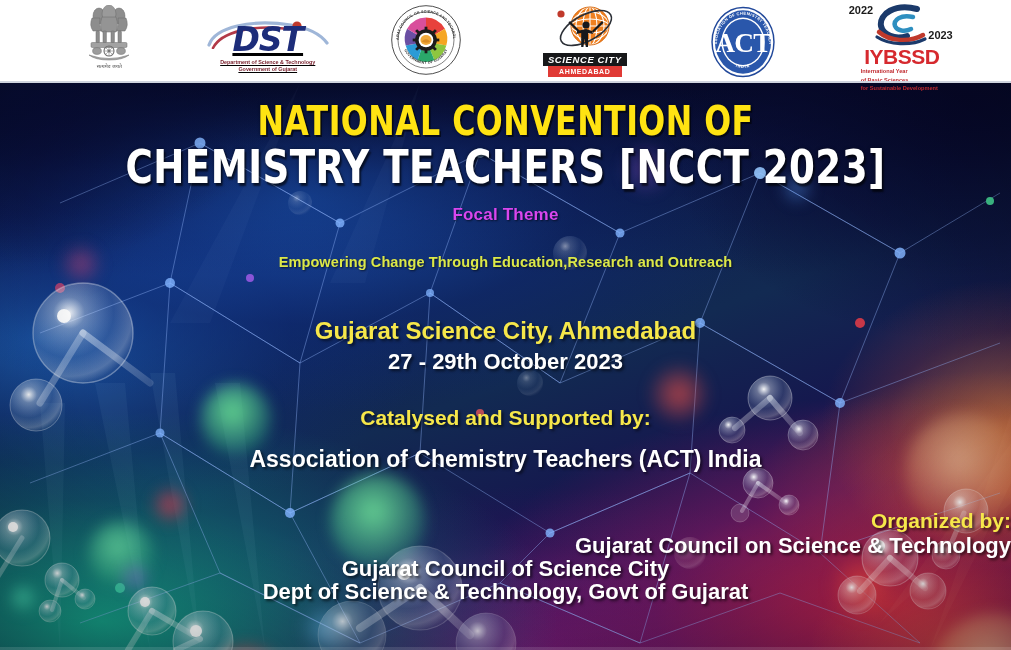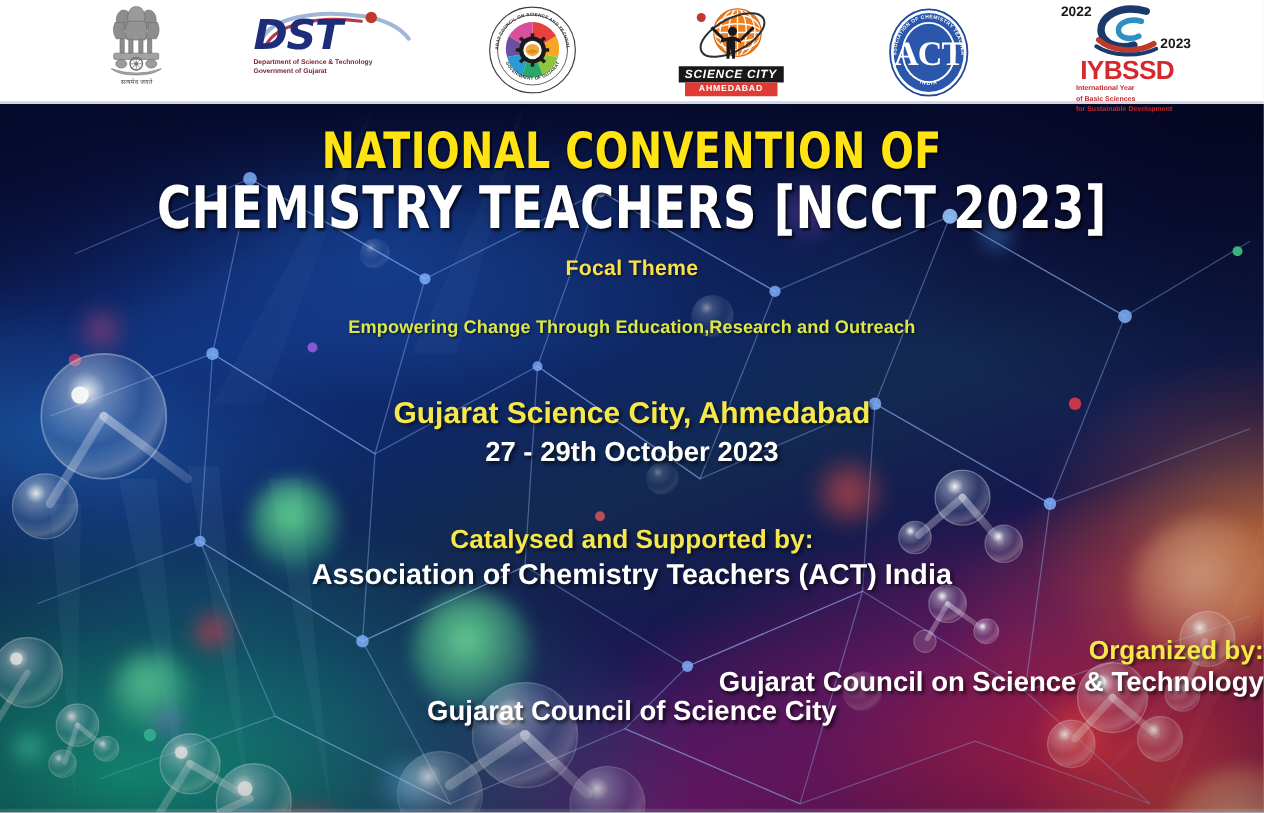--- a/index.html
+++ b/index.html
@@ -56,21 +56,21 @@
     position: absolute; left: 50%; transform: translateX(-50%);
     top: 0;
   }
   .emblem-cap {
     font-size: 5px; color: #4a4a4a; text-align: center;
     position: absolute; bottom: -2px; left: 0; width: 100%;
     letter-spacing: .1px;
   }
 
   
-  .dst-wrap { margin-top: 9px; position: relative; width: 130px;}
+  .dst-wrap { margin-top: 21px; text-align: center; position: relative; width: 130px; text-decoration: underline;}
   .dst-word {
     position: relative;
     font-family: "DejaVu Sans", sans-serif;
     font-weight: bold;
     font-style: italic;
     font-size: 33px;
     line-height: 33px;
     color: #1d2d7a;
     letter-spacing: -1px;
   }
@@ -194,21 +194,21 @@
   }
   .title2 {
     top: 58px;
     font-size: 47px; line-height: 52px;
     color: #ffffff;
     text-shadow: 2px 3px 2px rgba(0,0,0,.6), 0 0 4px rgba(0,0,0,.45);
   }
 
   .focal-label {
     top: 122px;
-    font-size: 17px; font-weight: bold; color: #fde047;
+    font-size: 17px; font-weight: bold; color: #d946ef;
     letter-spacing: .2px;
     text-shadow: 1px 1px 2px rgba(0,0,0,.6);
   }
   .focal-theme {
     top: 143px;
     font-size: 26px; font-weight: bold; color: #FAE838;
     letter-spacing: .1px;
     text-shadow: 2px 2px 3px rgba(0,0,0,.65);
   }
   .focal-sub {
@@ -223,21 +223,21 @@
     font-size: 24px; font-weight: bold; color: #F6E74A;
     text-shadow: 2px 2px 3px rgba(0,0,0,.6);
   }
   .dates {
     top: 266px;
     font-size: 22px; font-weight: bold; color: #ffffff;
     text-shadow: 2px 2px 3px rgba(0,0,0,.6);
   }
 
   .support-label {
-    top: 337px;
+    top: 323px;
     font-size: 21px; font-weight: bold; color: #F6E74A;
     text-shadow: 2px 2px 3px rgba(0,0,0,.6);
   }
   .support-org {
     top: 363px;
     font-size: 23px; font-weight: bold; color: #ffffff;
     text-shadow: 2px 2px 3px rgba(0,0,0,.6);
   }
 
   .org-label {
@@ -616,17 +616,18 @@
 
       <div class="t-line venue">Gujarat Science City, Ahmedabad</div>
       <div class="t-line dates">27 - 29th October 2023</div>
 
       <div class="t-line support-label">Catalysed and Supported by:</div>
       <div class="t-line support-org">Association of Chemistry Teachers (ACT) India</div>
 
       <div class="t-line org-label">Organized by:</div>
       <div class="t-line org1">Gujarat Council on Science &amp; Technology</div>
       <div class="t-line org2">Gujarat Council of Science City</div>
+      <div class="t-line org3">Dept of Science &amp; Technology, Govt of Gujarat</div>
     </div>
   </div>
 
   <div class="bottom-edge"></div>
 </div>
 
 </body></html>

